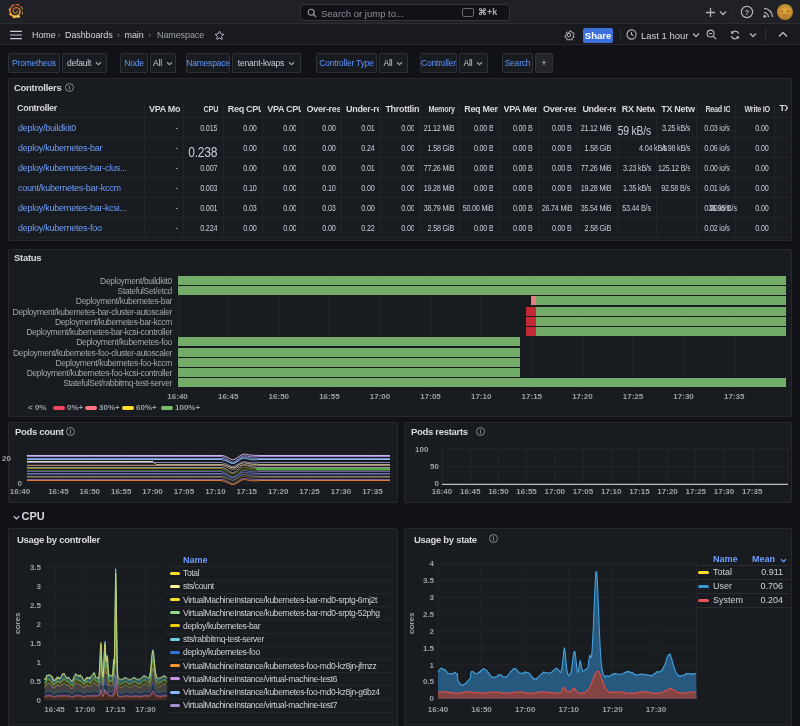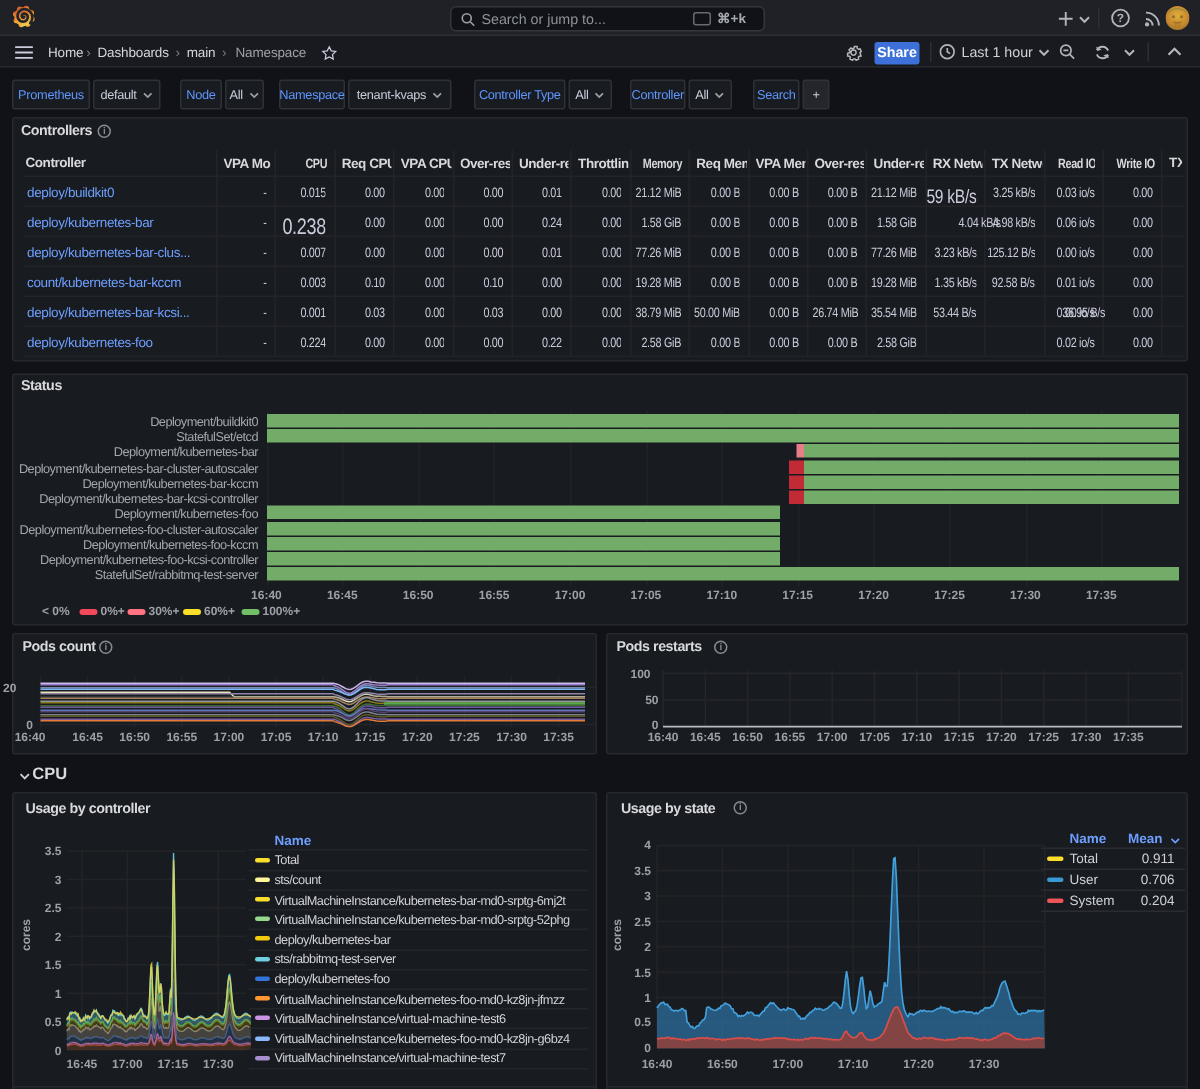--- a/index.html
+++ b/index.html
@@ -624,21 +624,21 @@
     <line x1="290.8" y1="24" x2="290.8" y2="61.4" stroke="#24262c" stroke-width="1"></line>
     <line x1="319.0" y1="24" x2="319.0" y2="61.4" stroke="#24262c" stroke-width="1"></line>
     <line x1="347.2" y1="24" x2="347.2" y2="61.4" stroke="#24262c" stroke-width="1"></line>
     <line x1="37.0" y1="24" x2="37.0" y2="61.4" stroke="#24262c" stroke-width="1"></line>
     <line x1="383" y1="24" x2="383" y2="61.4" stroke="#24262c" stroke-width="1"></line>
     <line x1="37.0" y1="61.4" x2="383" y2="61.4" stroke="#24262c" stroke-width="1"></line>
     <line x1="37.0" y1="43.6" x2="383" y2="43.6" stroke="#24262c" stroke-width="1"></line>
     <line x1="37.0" y1="25.9" x2="383" y2="25.9" stroke="#24262c" stroke-width="1"></line>
     <line x1="37.0" y1="61.4" x2="383" y2="61.4" stroke="#b8bcc4" stroke-width="1.3"></line>
   </svg>
-<div class="abs glabel" style="left:415px;top:444.5px;width:24px;text-align:center;">100</div>
+<div class="abs glabel" style="left:415px;top:444.5px;width:24px;text-align:left;">100</div>
 <div class="abs glabel" style="left:415px;top:461.5px;width:24px;text-align:right;">50</div>
 <div class="abs glabel" style="left:415px;top:478.5px;width:24px;text-align:right;">0</div>
 <div class="abs glabel" style="left:428.0px;top:487px;width:28px;text-align:center;">16:40</div>
 <div class="abs glabel" style="left:456.2px;top:487px;width:28px;text-align:center;">16:45</div>
 <div class="abs glabel" style="left:484.4px;top:487px;width:28px;text-align:center;">16:50</div>
 <div class="abs glabel" style="left:512.6px;top:487px;width:28px;text-align:center;">16:55</div>
 <div class="abs glabel" style="left:540.8px;top:487px;width:28px;text-align:center;">17:00</div>
 <div class="abs glabel" style="left:569.0px;top:487px;width:28px;text-align:center;">17:05</div>
 <div class="abs glabel" style="left:597.2px;top:487px;width:28px;text-align:center;">17:10</div>
 <div class="abs glabel" style="left:625.4px;top:487px;width:28px;text-align:center;">17:15</div>

